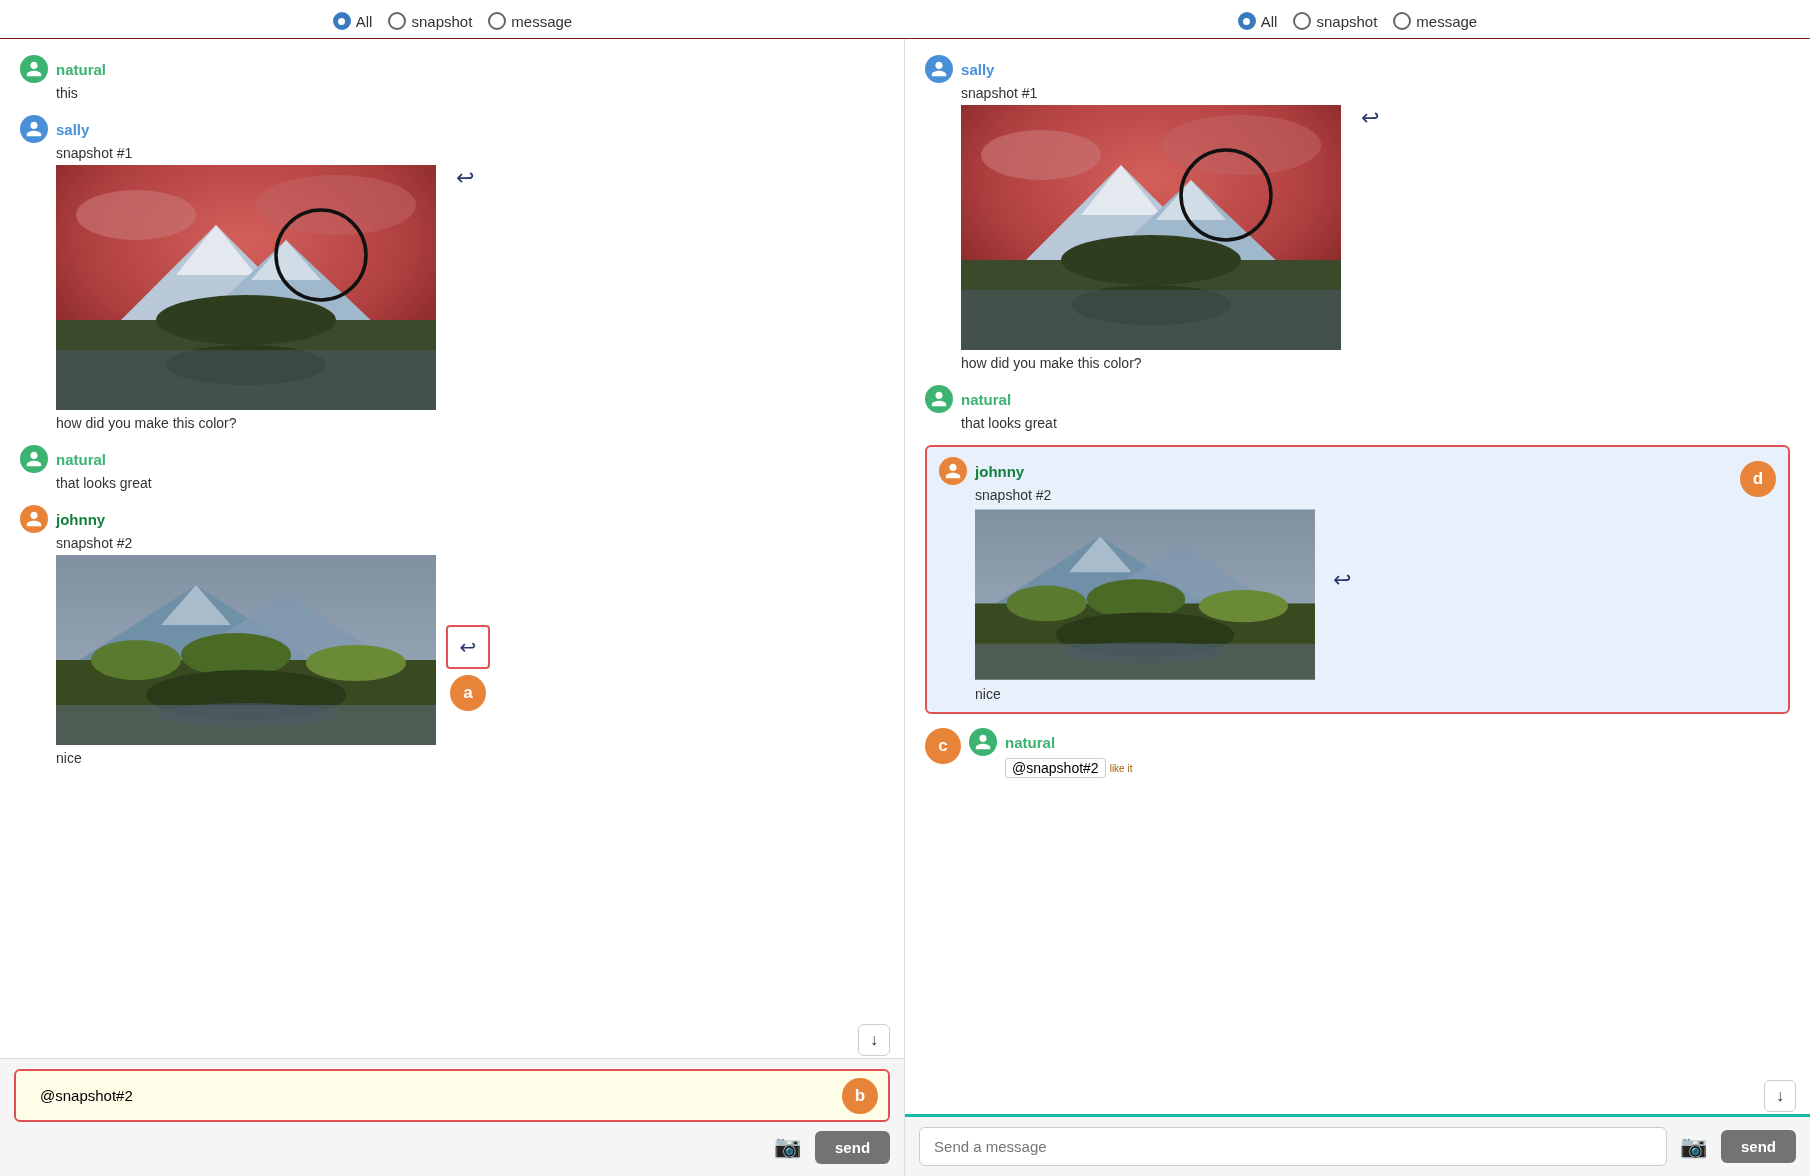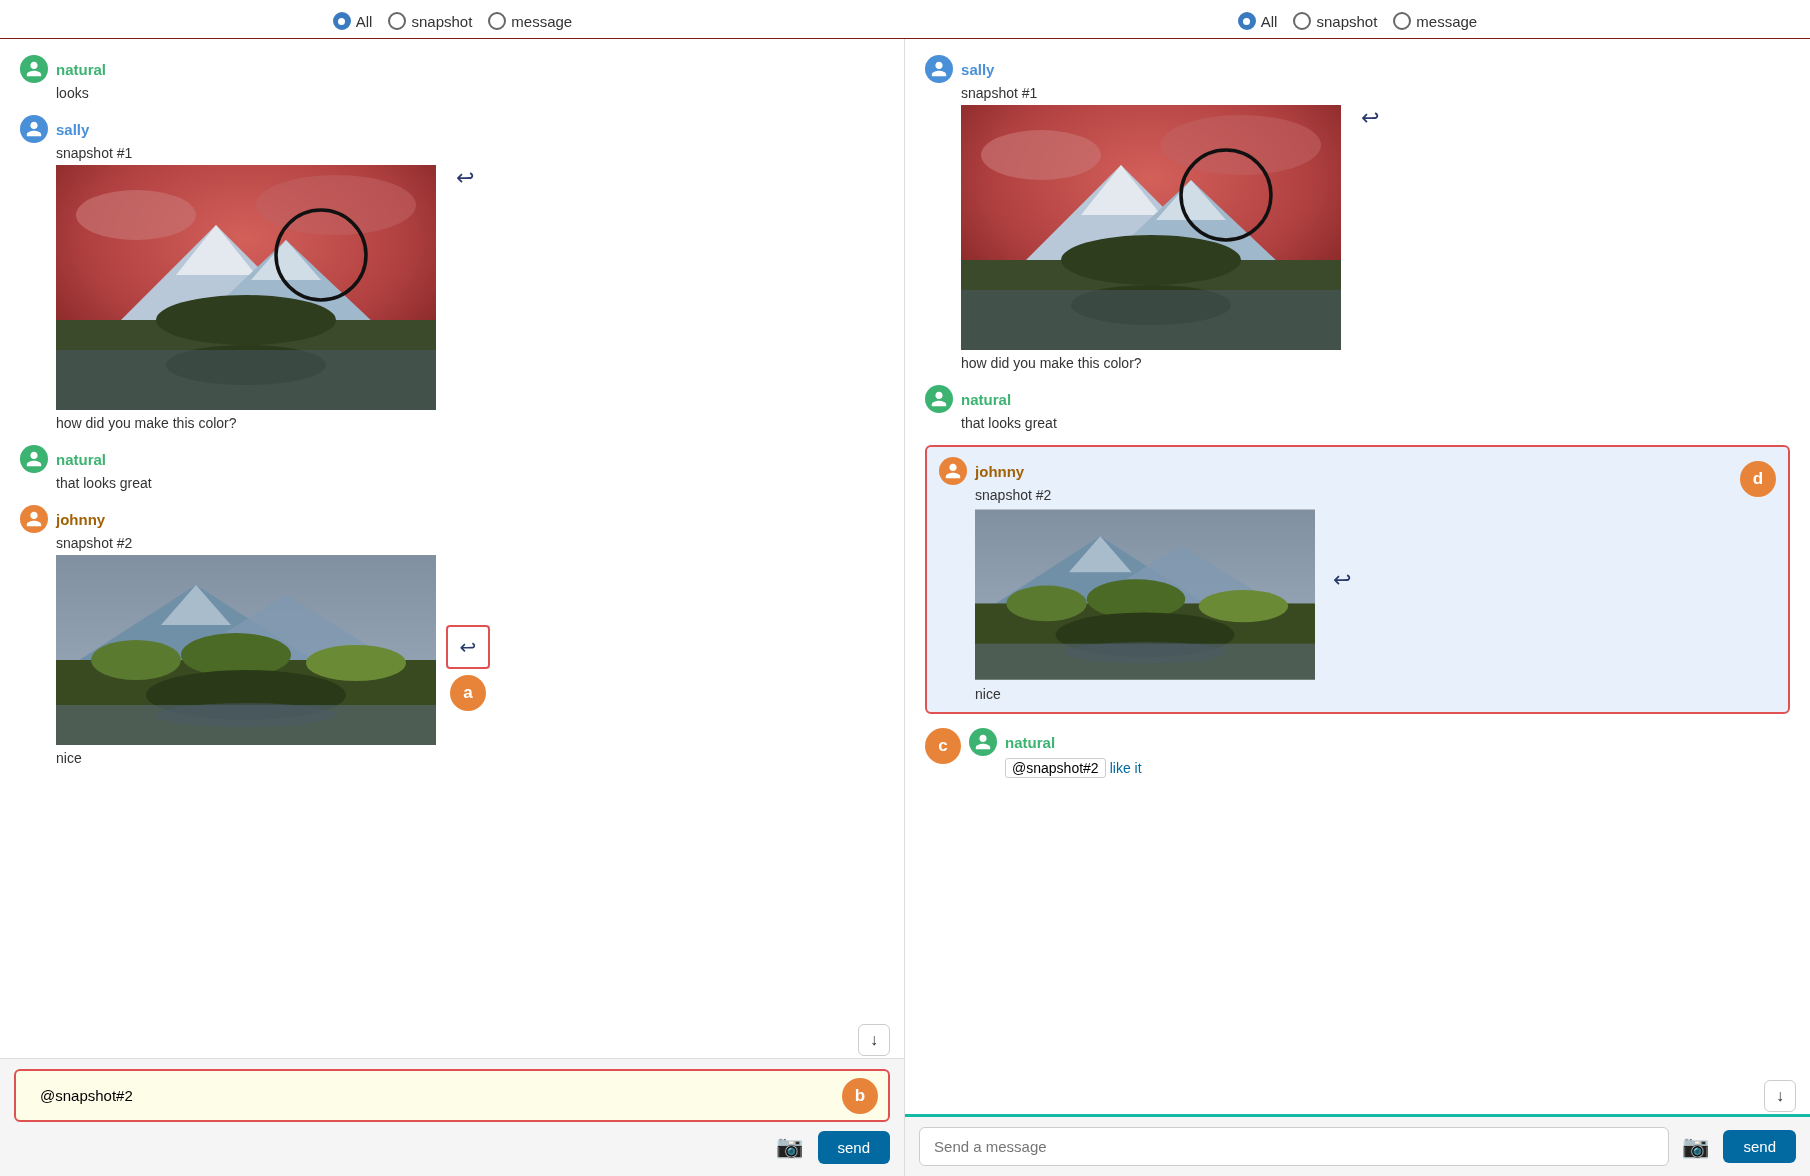--- a/index.html
+++ b/index.html
@@ -108,21 +108,21 @@
     .avatar-blue { background: #4a90d9; color: white; }
     .avatar-orange { background: #e8843a; color: white; }
 
     .username {
       font-weight: bold;
       font-size: 15px;
     }
 
     .username-green { color: #3cb371; }
     .username-blue { color: #4a90d9; }
-    .username-orange { color: #a16207; }
+    .username-orange { color: #15803d; }
 
     .message-text {
       font-size: 14px;
       color: #333;
       margin-left: 36px;
       margin-top: 1px;
     }
 
     .snapshot-label {
       font-size: 14px;
@@ -164,27 +164,27 @@
       background: transparent;
       font-size: 22px;
       cursor: pointer;
       display: flex;
       align-items: center;
       justify-content: center;
       color: #555;
     }
 
     .send-btn {
-      background: #0369a1;
+      background: #737373;
       color: white;
       border: none;
       padding: 8px 20px;
       border-radius: 6px;
       font-size: 15px;
-      font-weight: 400;
+      font-weight: 700;
       cursor: pointer;
     }
 
     .badge-circle {
       width: 36px;
       height: 36px;
       border-radius: 50%;
       display: flex;
       align-items: center;
       justify-content: center;
@@ -277,21 +277,21 @@
 
       <div class="message-block">
         <div class="user-header">
           <div class="avatar avatar-green">
             <svg width="18" height="18" viewBox="0 0 24 24" fill="white">
                 <path d="M12 12c2.7 0 4.8-2.1 4.8-4.8S14.7 2.4 12 2.4 7.2 4.5 7.2 7.2 9.3 12 12 12zm0 2.4c-3.2 0-9.6 1.6-9.6 4.8v2.4h19.2v-2.4c0-3.2-6.4-4.8-9.6-4.8z"></path>
               </svg>
           </div>
           <span class="username username-green">natural</span>
         </div>
-        <div class="message-text">looks</div>
+        <div class="message-text">this</div>
       </div>
 
       <div class="message-block">
         <div class="user-header">
           <div class="avatar avatar-blue">
             <svg width="18" height="18" viewBox="0 0 24 24" fill="white">
                 <path d="M12 12c2.7 0 4.8-2.1 4.8-4.8S14.7 2.4 12 2.4 7.2 4.5 7.2 7.2 9.3 12 12 12zm0 2.4c-3.2 0-9.6 1.6-9.6 4.8v2.4h19.2v-2.4c0-3.2-6.4-4.8-9.6-4.8z"></path>
               </svg>
           </div>
           <span class="username username-blue">sally</span>
@@ -516,21 +516,21 @@
             <div class="user-header">
               <div class="avatar avatar-green">
                 <svg width="18" height="18" viewBox="0 0 24 24" fill="white">
                     <path d="M12 12c2.7 0 4.8-2.1 4.8-4.8S14.7 2.4 12 2.4 7.2 4.5 7.2 7.2 9.3 12 12 12zm0 2.4c-3.2 0-9.6 1.6-9.6 4.8v2.4h19.2v-2.4c0-3.2-6.4-4.8-9.6-4.8z"></path>
                   </svg>
               </div>
               <span class="username username-green">natural</span>
             </div>
             <div style="margin-left:36px;margin-top:2px;display:flex;align-items:center;gap:4px;">
               <span style="display:inline-block;background:white;border:1.5px solid #ccc;border-radius:3px;padding:1px 6px;font-size:14px;">@snapshot#2</span>
-              <span style="font-size:14px;color:#0369a1;">like it</span>
+              <span style="font-size:10px;color:#a16207;">like it</span>
             </div>
           </div>
         </div>
       </div>
 
     </div>
 
     <div style="display:flex;align-items:center;justify-content:flex-end;padding:4px 14px 2px;">
       <button class="scroll-down-btn">↓</button>
     </div>

